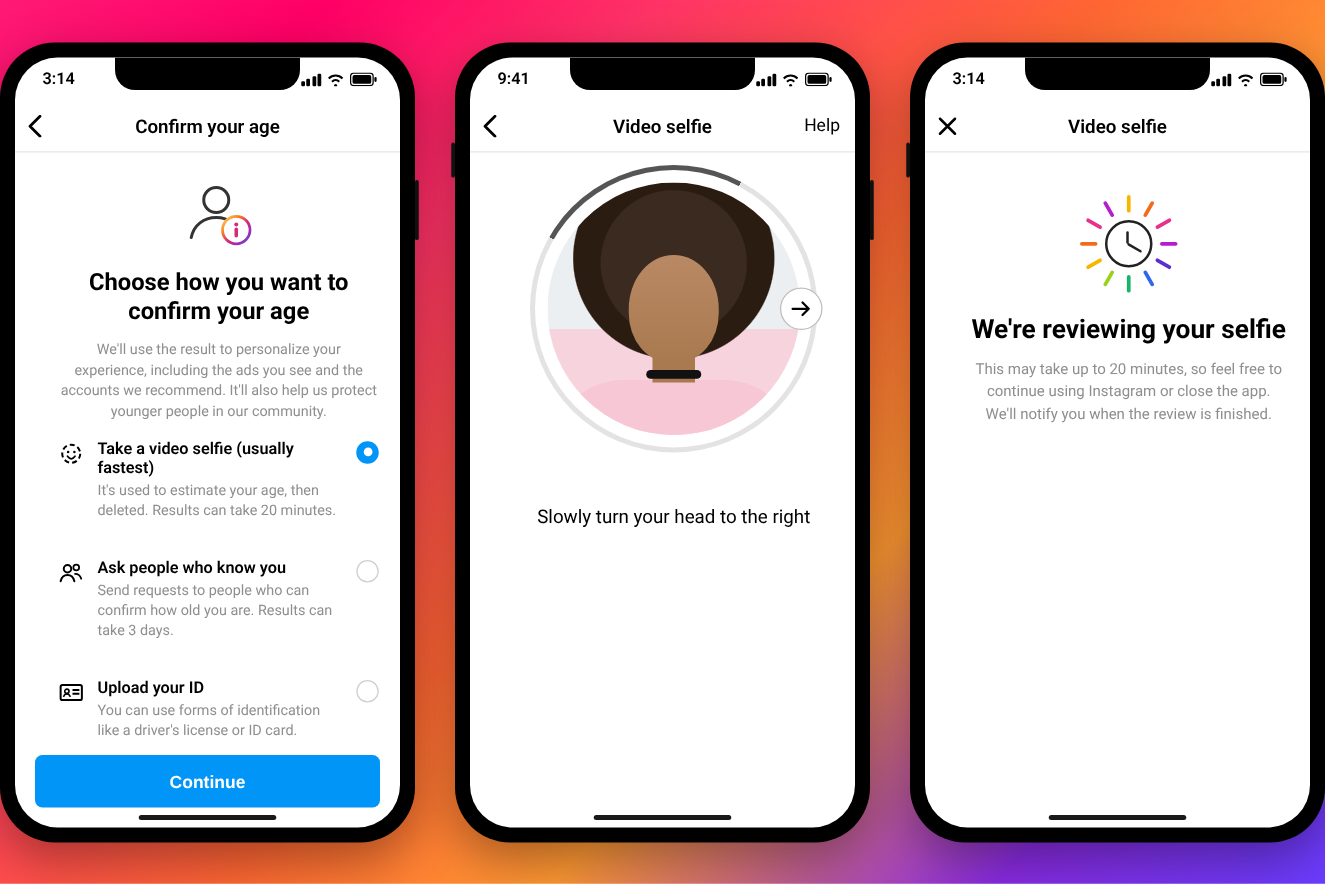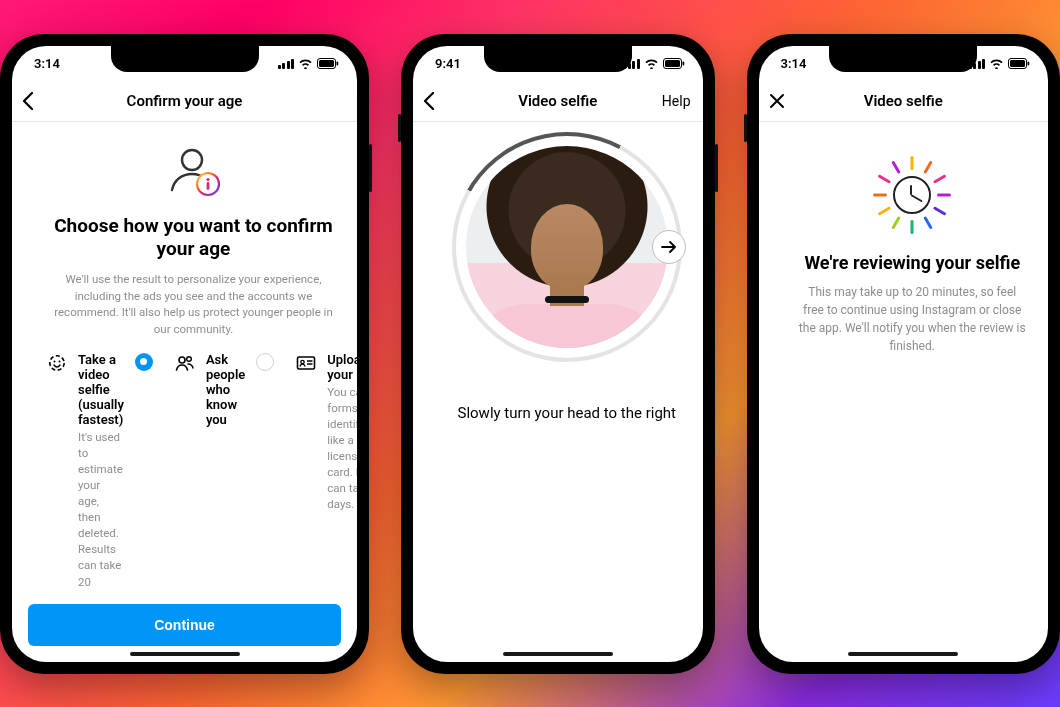--- a/index.html
+++ b/index.html
@@ -69,21 +69,21 @@
     display:flex; align-items:center; justify-content:center;
     position:relative;
     font-size: 15px; font-weight: 600;
   }
   .nav .left { position:absolute; left:10px; display:flex; align-items:center; }
   .nav .right { position:absolute; right:12px; font-weight:400; font-size:14px; }
   .content { flex:1; overflow:hidden; padding: 14px 16px 10px; display:flex; flex-direction:column;margin-left:18px; }
   .hero-icon { display:flex; justify-content:center; margin-top:4px; margin-bottom:10px; }
   .h1 { text-align:center; font-size:19px; font-weight:700; line-height:1.25; margin: 0 6px 10px; }
   .desc { text-align:center; font-size:11.5px; color:#8e8e8e; line-height:1.45; margin: 0 2px 14px; }
-  .options { display:flex; flex-direction:row; gap:20px; }
+  .options { display:flex; flex-direction:column; gap:31px; }
   .opt { display:flex; gap:10px; }
   .opt-icon { width:22px; flex:none; display:flex; justify-content:center; padding-top:1px; }
   .opt-body { flex:1; }
   .opt-title { font-size:13px; font-weight:600; }
   .opt-desc { font-size:11.5px; color:#8e8e8e; line-height:1.4; margin-top:2px; }
   .opt-radio { width:20px; flex:none; display:flex; justify-content:center; padding-top:1px; }
   .radio-off { width:18px; height:18px; border:1.5px solid #d0d0d0; border-radius:50%; }
   .radio-on { width:18px; height:18px; border-radius:50%; background:#0095f6; display:flex; align-items:center; justify-content:center; }
   .radio-on::after { content:""; width:7px; height:7px; background:#fff; border-radius:50%; }
   .footer { padding: 10px 16px 16px; }
@@ -126,21 +126,21 @@
     display:flex; align-items:center; justify-content:center;
   }
   .instruction { text-align:center; font-size:15px; margin-top:42px; }
   
   
   .clock-wrap { display:flex; justify-content:center; margin-top:20px; margin-bottom:18px; }
   .clock-sun { position:relative; width:78px; height:78px; display:flex; align-items:center; justify-content:center; }
   .ray { position:absolute; width:3px; height:14px; border-radius:2px; left:50%; top:50%; transform-origin: 0 0; }
   .clock-face { width:38px; height:38px; border:2.2px solid #222; border-radius:50%; position:relative; background:#fff; }
   .hand { position:absolute; left:50%; top:50%; background:#222; transform-origin: left center; height:2px; border-radius:2px; }
-  .h2 { text-align:center; font-size:18px; font-weight:700; margin-bottom:10px; }
+  .h2 { text-align:center; font-size:21px; font-weight:700; margin-bottom:10px; }
   .desc3 { text-align:center; font-size:12px; color:#8e8e8e; line-height:1.5; margin:0 4px; }
 </style>
 </head>
 <body>
 
 <div class="phone">
   <div class="screen">
     <div class="notch"></div>
     <div class="status-bar">
       <span>3:14</span>
@@ -216,20 +216,21 @@
           <div class="opt-icon">
             <svg width="20" height="20" viewBox="0 0 20 20">
                 <circle cx="7" cy="7" r="3" fill="none" stroke="#000" stroke-width="1.6"></circle>
                 <path d="M1.5 17c.8-3.4 3-5 5.5-5s4.7 1.6 5.5 5" fill="none" stroke="#000" stroke-width="1.6" stroke-linecap="round"></path>
                 <circle cx="14" cy="6" r="2.3" fill="none" stroke="#000" stroke-width="1.4"></circle>
                 <path d="M13 11c2.6 0 4.3 1.4 5 4" fill="none" stroke="#000" stroke-width="1.4" stroke-linecap="round"></path>
               </svg>
           </div>
           <div class="opt-body">
             <div class="opt-title">Ask people who know you</div>
+            <div class="opt-desc">Send requests to people who can confirm how old you are. Results can take 3 days.</div>
           </div>
           <div class="opt-radio">
               <div class="radio-off"></div>
             </div>
         </div>
         <div class="opt">
           <div class="opt-icon">
             <svg width="20" height="20" viewBox="0 0 20 20">
                 <rect x="1.5" y="4" width="17" height="12" rx="1.5" fill="none" stroke="#000" stroke-width="1.6"></rect>
                 <circle cx="6.5" cy="9" r="1.7" fill="none" stroke="#000" stroke-width="1.3"></circle>

